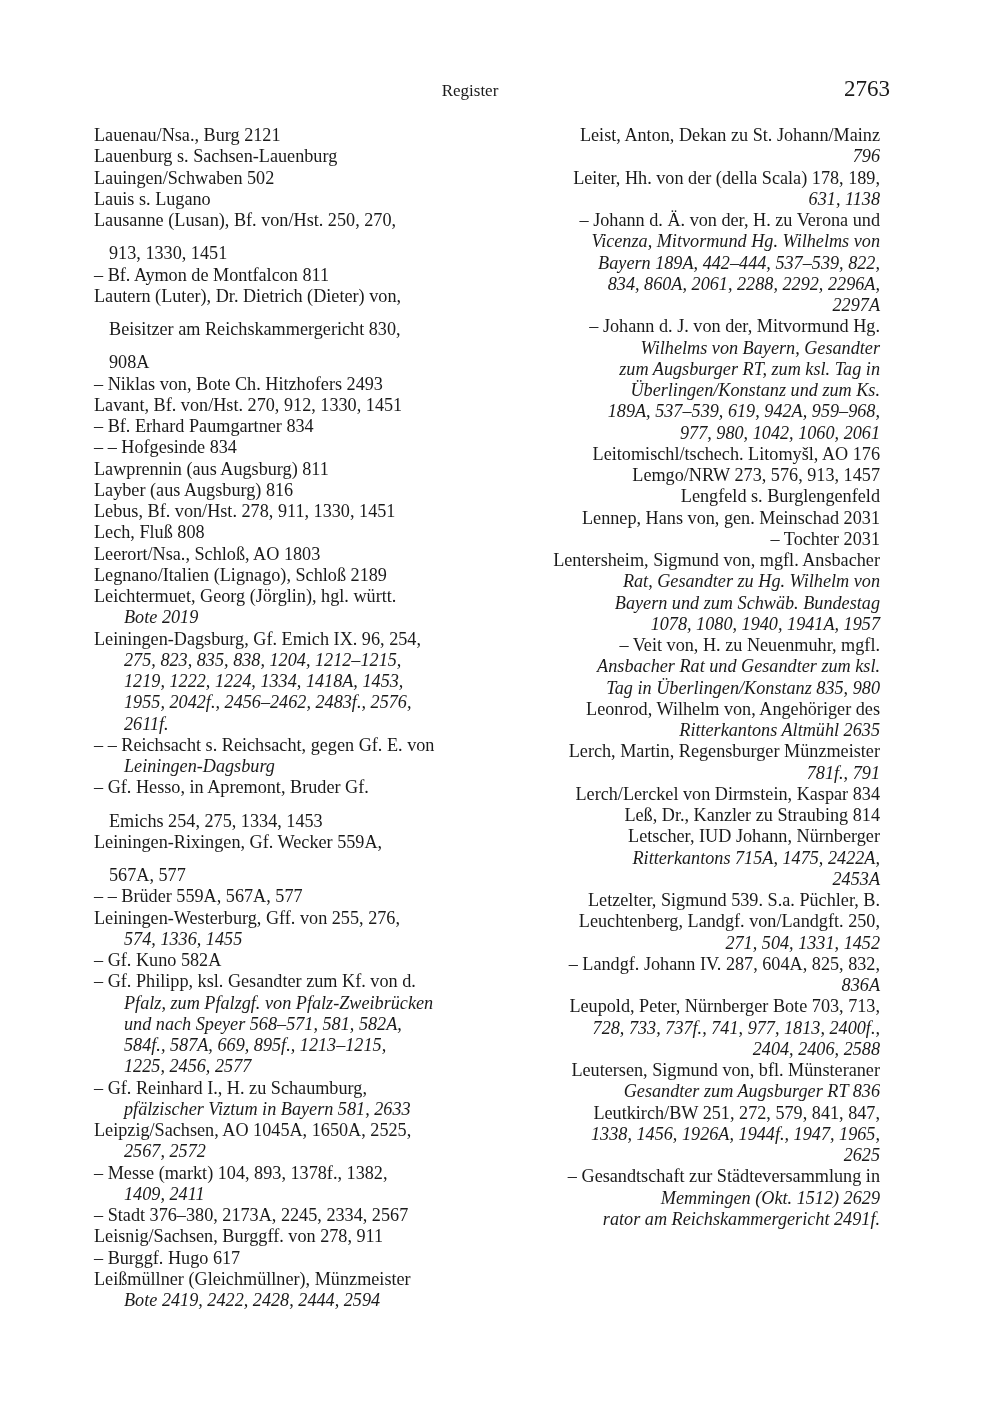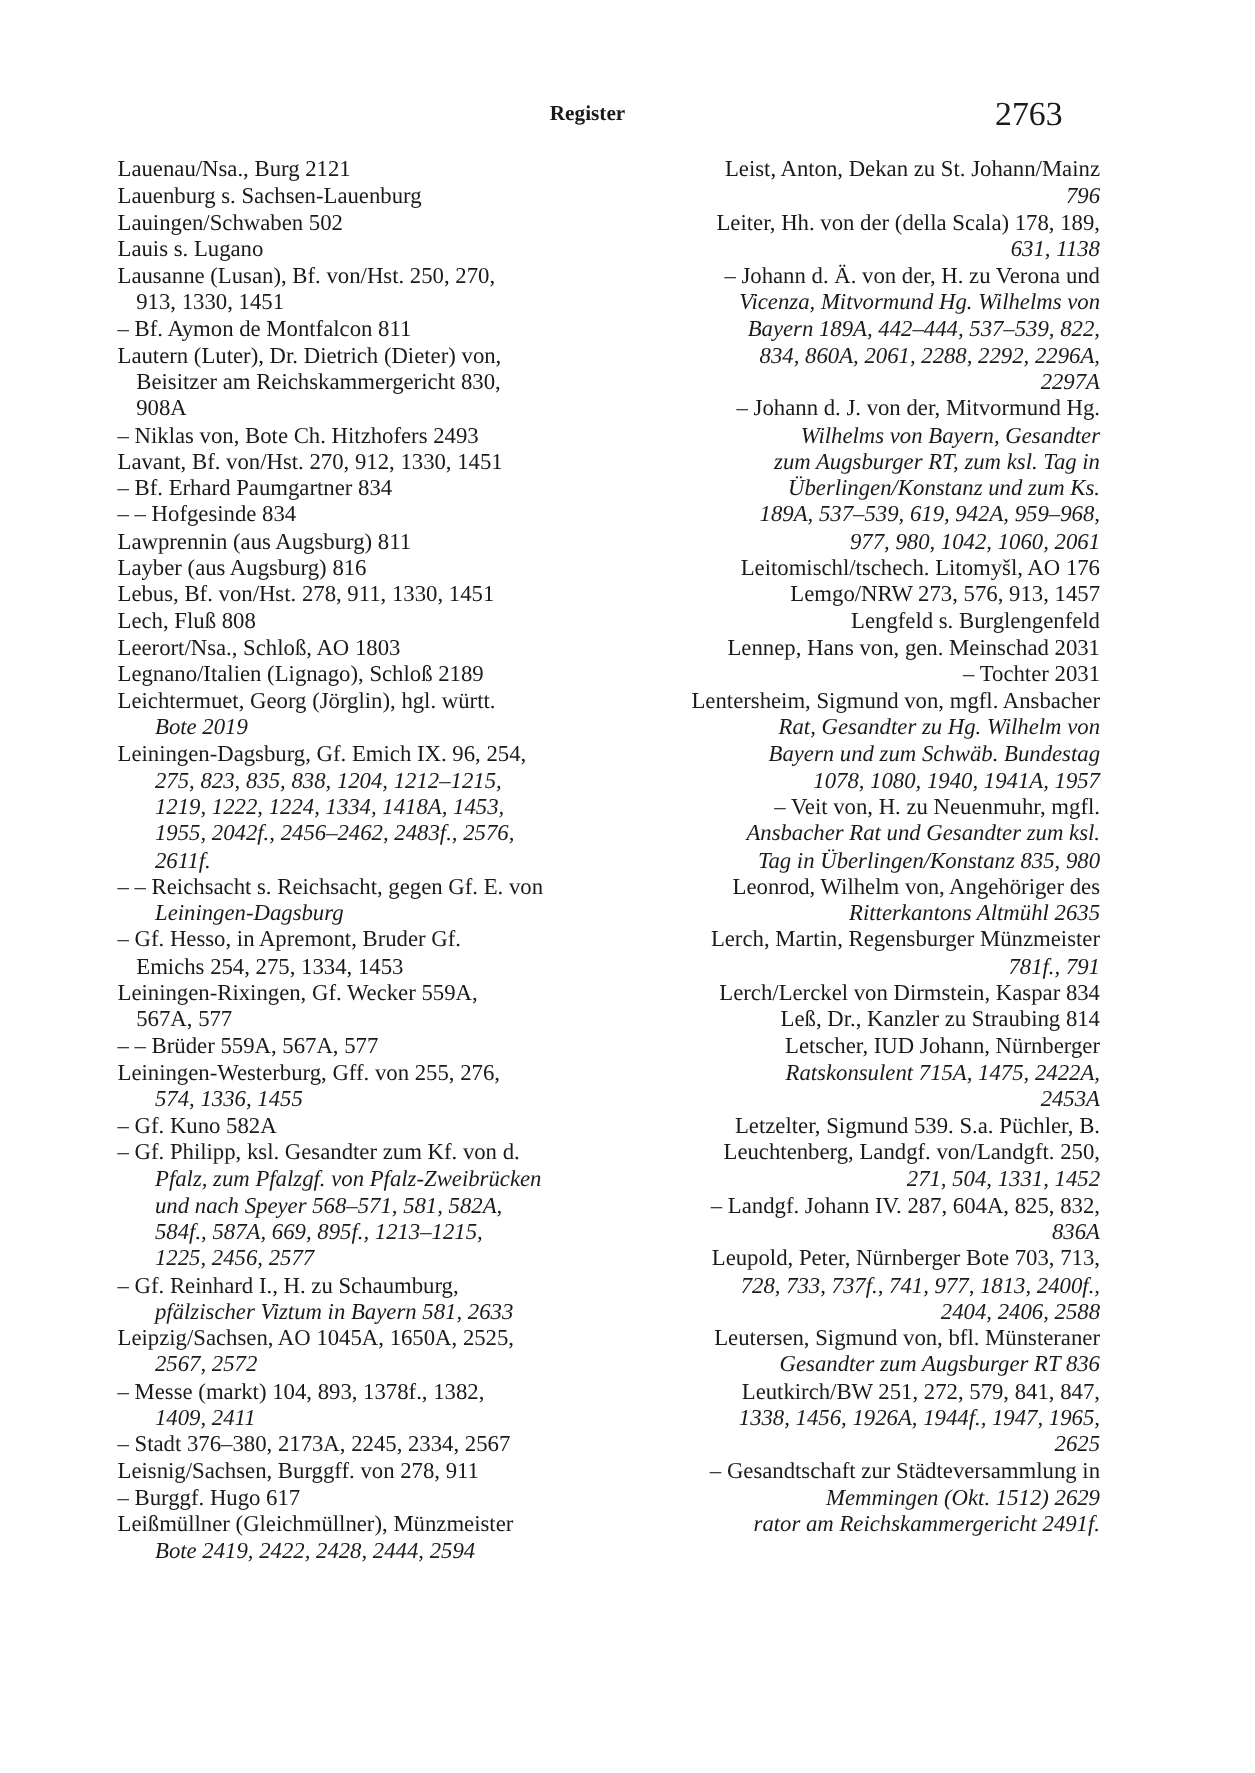--- a/index.html
+++ b/index.html
@@ -1,25 +1,25 @@
 <!DOCTYPE html>
 <html><head>
 <meta charset="utf-8">
 <style>
   html, body { margin: 0; padding: 0; background: #ffffff; }
   body { width: 1004px; height: 1418px; position: relative; overflow: hidden;
          font-family: "Liberation Serif", "DejaVu Serif", serif; color: #1a1a1a; }
   .header-title { position: absolute; top: 81px; left: 0; width: 940px; text-align: center;
-                  font-size: 17px; font-weight: bold; }
-  .page-number { position: absolute; top: 76px; left: 796px; font-size: 27px; }
+                  font-size: 17px; }
+  .page-number { position: absolute; top: 76px; left: 844px; font-size: 23px; }
   .column { position: absolute; top: 125px; width: 400px; font-size: 18.2px; line-height: 21.25px; }
   .col-left { left: 94px; }
   .col-right { left: 480px; text-align: right; }
   .line { white-space: nowrap; display: block; }
-  .ind1 { padding-left: 15px; }
+  .ind1 { padding-left: 15px; margin-top: 12px; }
   .ind2 { padding-left: 30px; font-style: italic; }
   .it { }
 </style>
 </head>
 <body>
 
 <div>
   <div class="header-title">Register</div>
   <div class="page-number">2763</div>
 </div>
@@ -204,21 +204,21 @@
       <span class="line ind2"><span>781f., 791</span></span>
     </div>
     <div>
       <span class="line"><span>Lerch/Lerckel von Dirmstein, Kaspar  834</span></span>
     </div>
     <div>
       <span class="line"><span class="it">Leß</span><span>, Dr., Kanzler zu Straubing  814</span></span>
     </div>
     <div>
       <span class="line"><span>Letscher, IUD Johann, Nürnberger</span></span>
-      <span class="line ind2"><span>Ratskonsulent  715A, 1475, 2422A,</span></span>
+      <span class="line ind2"><span>Ritterkantons  715A, 1475, 2422A,</span></span>
       <span class="line ind2"><span>2453A</span></span>
     </div>
     <div>
       <span class="line"><span>Letzelter, Sigmund  539. S.a. Püchler, B.</span></span>
     </div>
     <div>
       <span class="line"><span>Leuchtenberg, Landgf. von/Landgft.  250,</span></span>
       <span class="line ind2"><span>271, 504, 1331, 1452</span></span>
     </div>
     <div>

